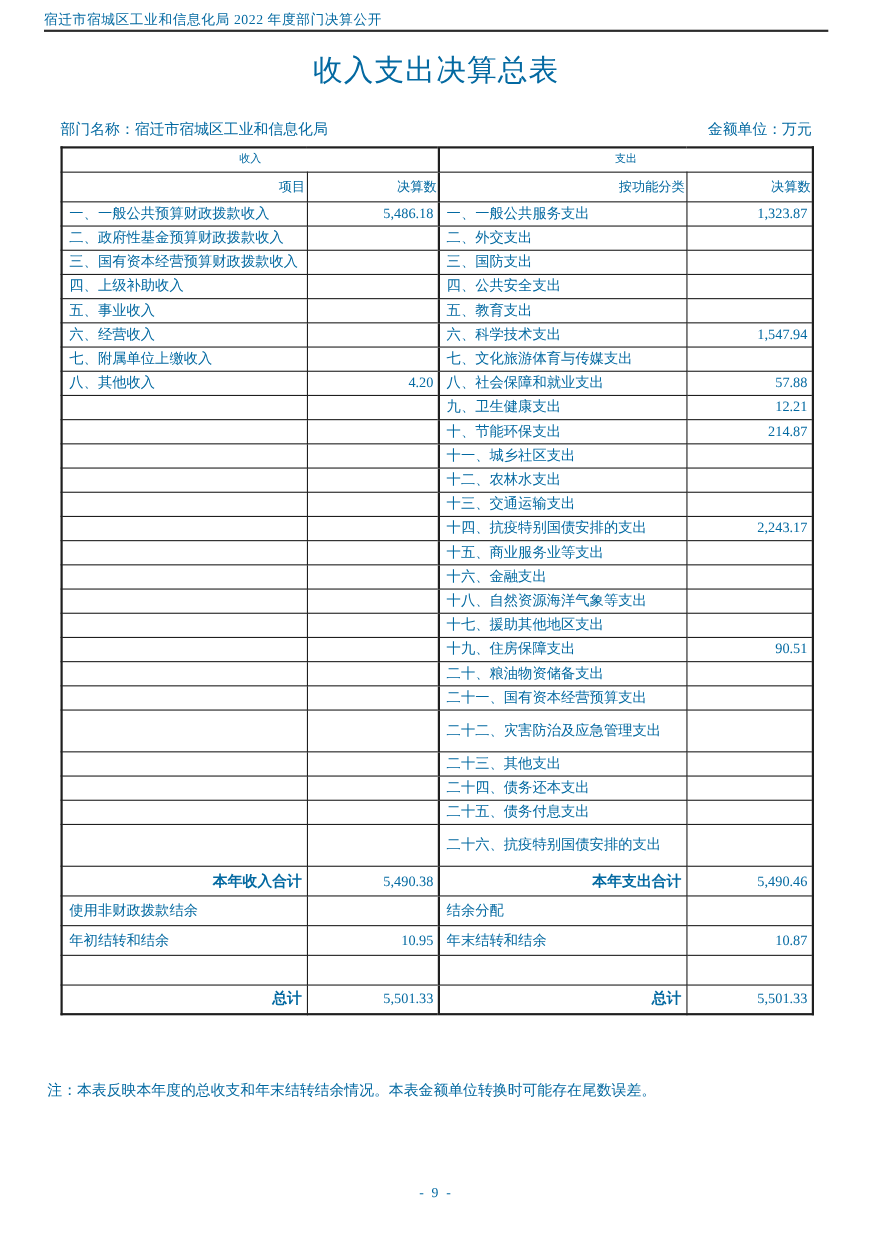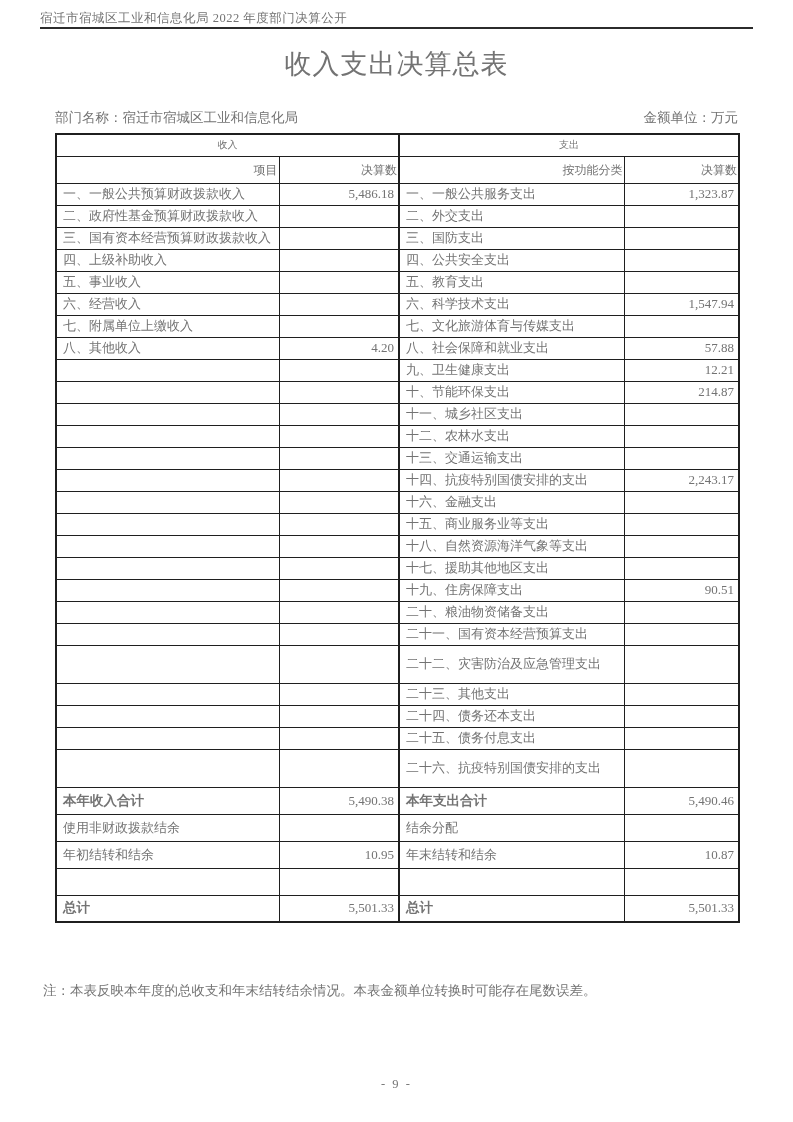--- a/index.html
+++ b/index.html
@@ -3,21 +3,21 @@
 <meta charset="utf-8">
 <style>
   * { box-sizing: border-box; }
   html, body { margin: 0; padding: 0; background: #ffffff; }
   .page {
     position: relative;
     width: 793px;
     height: 1122px;
     background: #ffffff;
     font-family: "Liberation Serif", "DejaVu Serif", serif;
-    color: #737373;
+    color: #0369a1;
     overflow: hidden;
   }
   .running-header {
     position: absolute;
     top: 10px;
     left: 40px;
     font-size: 12.5px;
     letter-spacing: 0.5px;
     white-space: nowrap;
   }
@@ -76,21 +76,21 @@
   .budget-table { border: 2px solid #1f1f1f; }
   .budget-table .col-divider { border-left: 2px solid #1f1f1f; }
   tr.group-header-row th { height: 22px; text-align: center; font-size: 10px; margin-left: 16px; }
   tr.col-header-row th { height: 27px; text-align: right; font-size: 12px; }
   td.label { text-align: left; padding: 1px 4px 1px 6px; }
   td.amount { text-align: right; padding: 1px 4px; }
   tr.data-row td { height: 22px; }
   tr.data-row.tall td { height: 38px; }
   tr.summary-row td { height: 27px; }
   tr.summary-row.emphasis td.label {
-    text-align: left;
+    text-align: right;
     font-weight: bold;
     font-size: 13.5px;
   }
   .note {
     position: absolute;
     top: 982px;
     left: 43px;
     width: 712px;
     font-size: 13.5px;
   }
@@ -221,27 +221,27 @@
         </tr>
         <tr class="data-row">
           <td class="label"></td>
           <td class="amount"></td>
           <td class="label col-divider">十四、抗疫特别国债安排的支出</td>
           <td class="amount">2,243.17</td>
         </tr>
         <tr class="data-row">
           <td class="label"></td>
           <td class="amount"></td>
+          <td class="label col-divider">十五、商业服务业等支出</td>
+          <td class="amount"></td>
+        </tr>
+        <tr class="data-row">
+          <td class="label"></td>
+          <td class="amount"></td>
           <td class="label col-divider">十六、金融支出</td>
-          <td class="amount"></td>
-        </tr>
-        <tr class="data-row">
-          <td class="label"></td>
-          <td class="amount"></td>
-          <td class="label col-divider">十五、商业服务业等支出</td>
           <td class="amount"></td>
         </tr>
         <tr class="data-row">
           <td class="label"></td>
           <td class="amount"></td>
           <td class="label col-divider">十八、自然资源海洋气象等支出</td>
           <td class="amount"></td>
         </tr>
         <tr class="data-row">
           <td class="label"></td>

